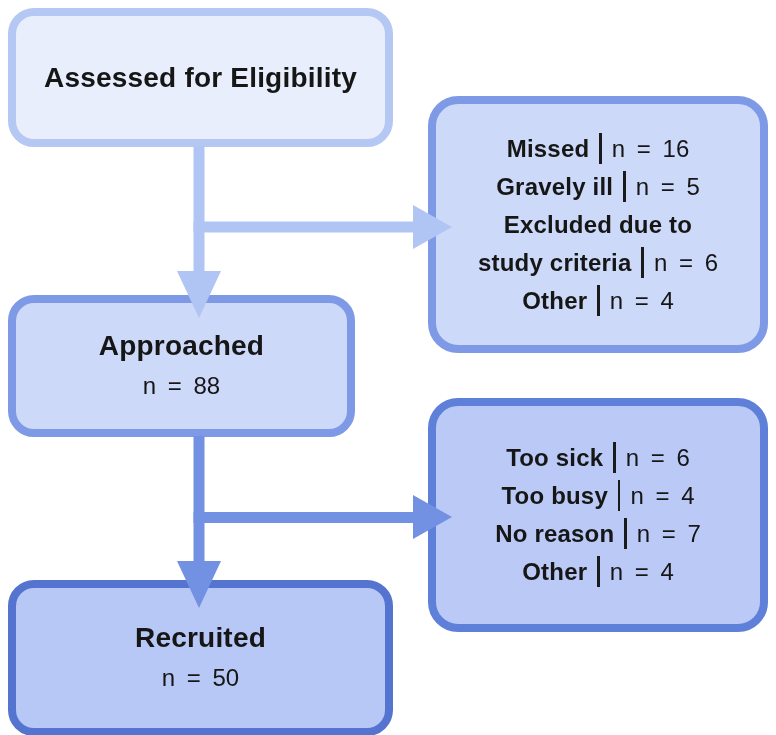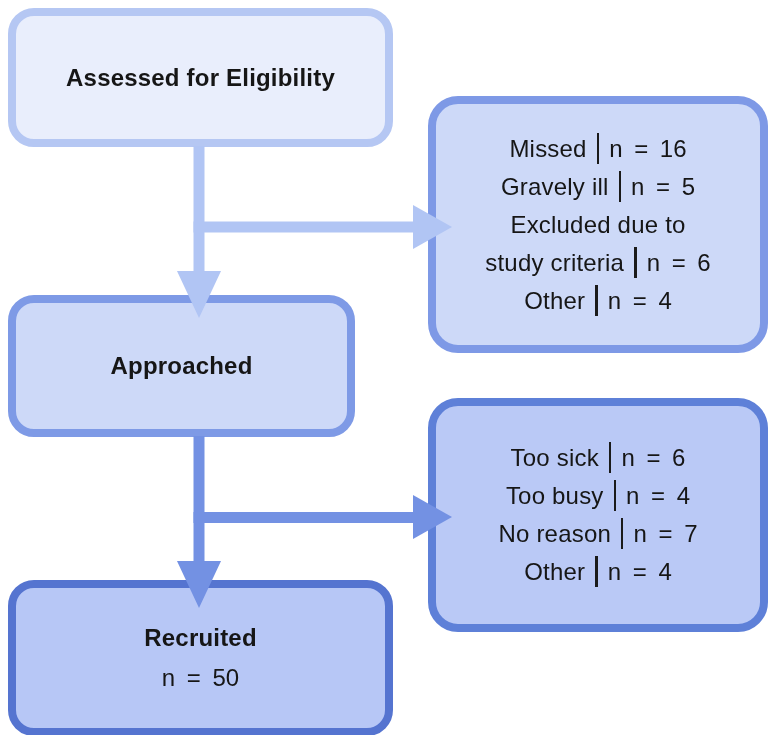--- a/index.html
+++ b/index.html
@@ -27,24 +27,24 @@
   #box-assessed{left:8px;top:8px;width:385px;height:139px;
     background:var(--box1-fill);border-color:var(--box1-border);}
   #box-approached{left:8px;top:295px;width:347px;height:142px;
     background:var(--box2-fill);border-color:var(--box2-border);}
   #box-recruited{left:8px;top:580px;width:385px;height:156px;
     background:var(--box3-fill);border-color:var(--box3-border);}
   #box-side1{left:428px;top:96px;width:340px;height:257px;
     background:var(--side1-fill);border-color:var(--side1-border);}
   #box-side2{left:428px;top:398px;width:340px;height:234px;
     background:var(--side2-fill);border-color:var(--side2-border);}
-  .box-title{font-size:24px;font-weight:700;line-height:30px;letter-spacing:.2px;}
+  .box-title{font-size:28px;font-weight:700;line-height:30px;letter-spacing:.2px;}
   .box-value{font-size:24px;font-weight:400;line-height:30px;margin-top:10px;word-spacing:5px;}
   .side-line{font-size:24px;line-height:38px;}
-  .lbl{font-weight:400;letter-spacing:.2px;margin-top:32px;}
+  .lbl{font-weight:700;letter-spacing:.2px;margin-top:32px;}
   .val{font-weight:400;word-spacing:5px;}
   .sep{
     display:inline-block;width:2.5px;height:31px;background:#1b1b1b;
     vertical-align:-7px;margin:0 10px;
   }
   svg.arrows{position:absolute;left:0;top:0;pointer-events:none;}
 </style>
 </head>
 <body>
 
@@ -65,20 +65,21 @@
       <span class="lbl">Excluded due to</span><br>
       <span class="lbl">study criteria</span><span class="sep"></span><span class="val">n = 6</span>
     </div>
     <div class="side-line">
       <span class="lbl">Other</span><span class="sep"></span><span class="val">n = 4</span>
     </div>
   </div>
 
   <div class="box main-box" id="box-approached">
     <div class="box-title">Approached</div>
+    <div class="box-value">n = 88</div>
   </div>
 
   <div class="box side-box" id="box-side2">
     <div class="side-line">
       <span class="lbl">Too sick</span><span class="sep"></span><span class="val">n = 6</span>
     </div>
     <div class="side-line">
       <span class="lbl">Too busy</span><span class="sep"></span><span class="val">n = 4</span>
     </div>
     <div class="side-line">

